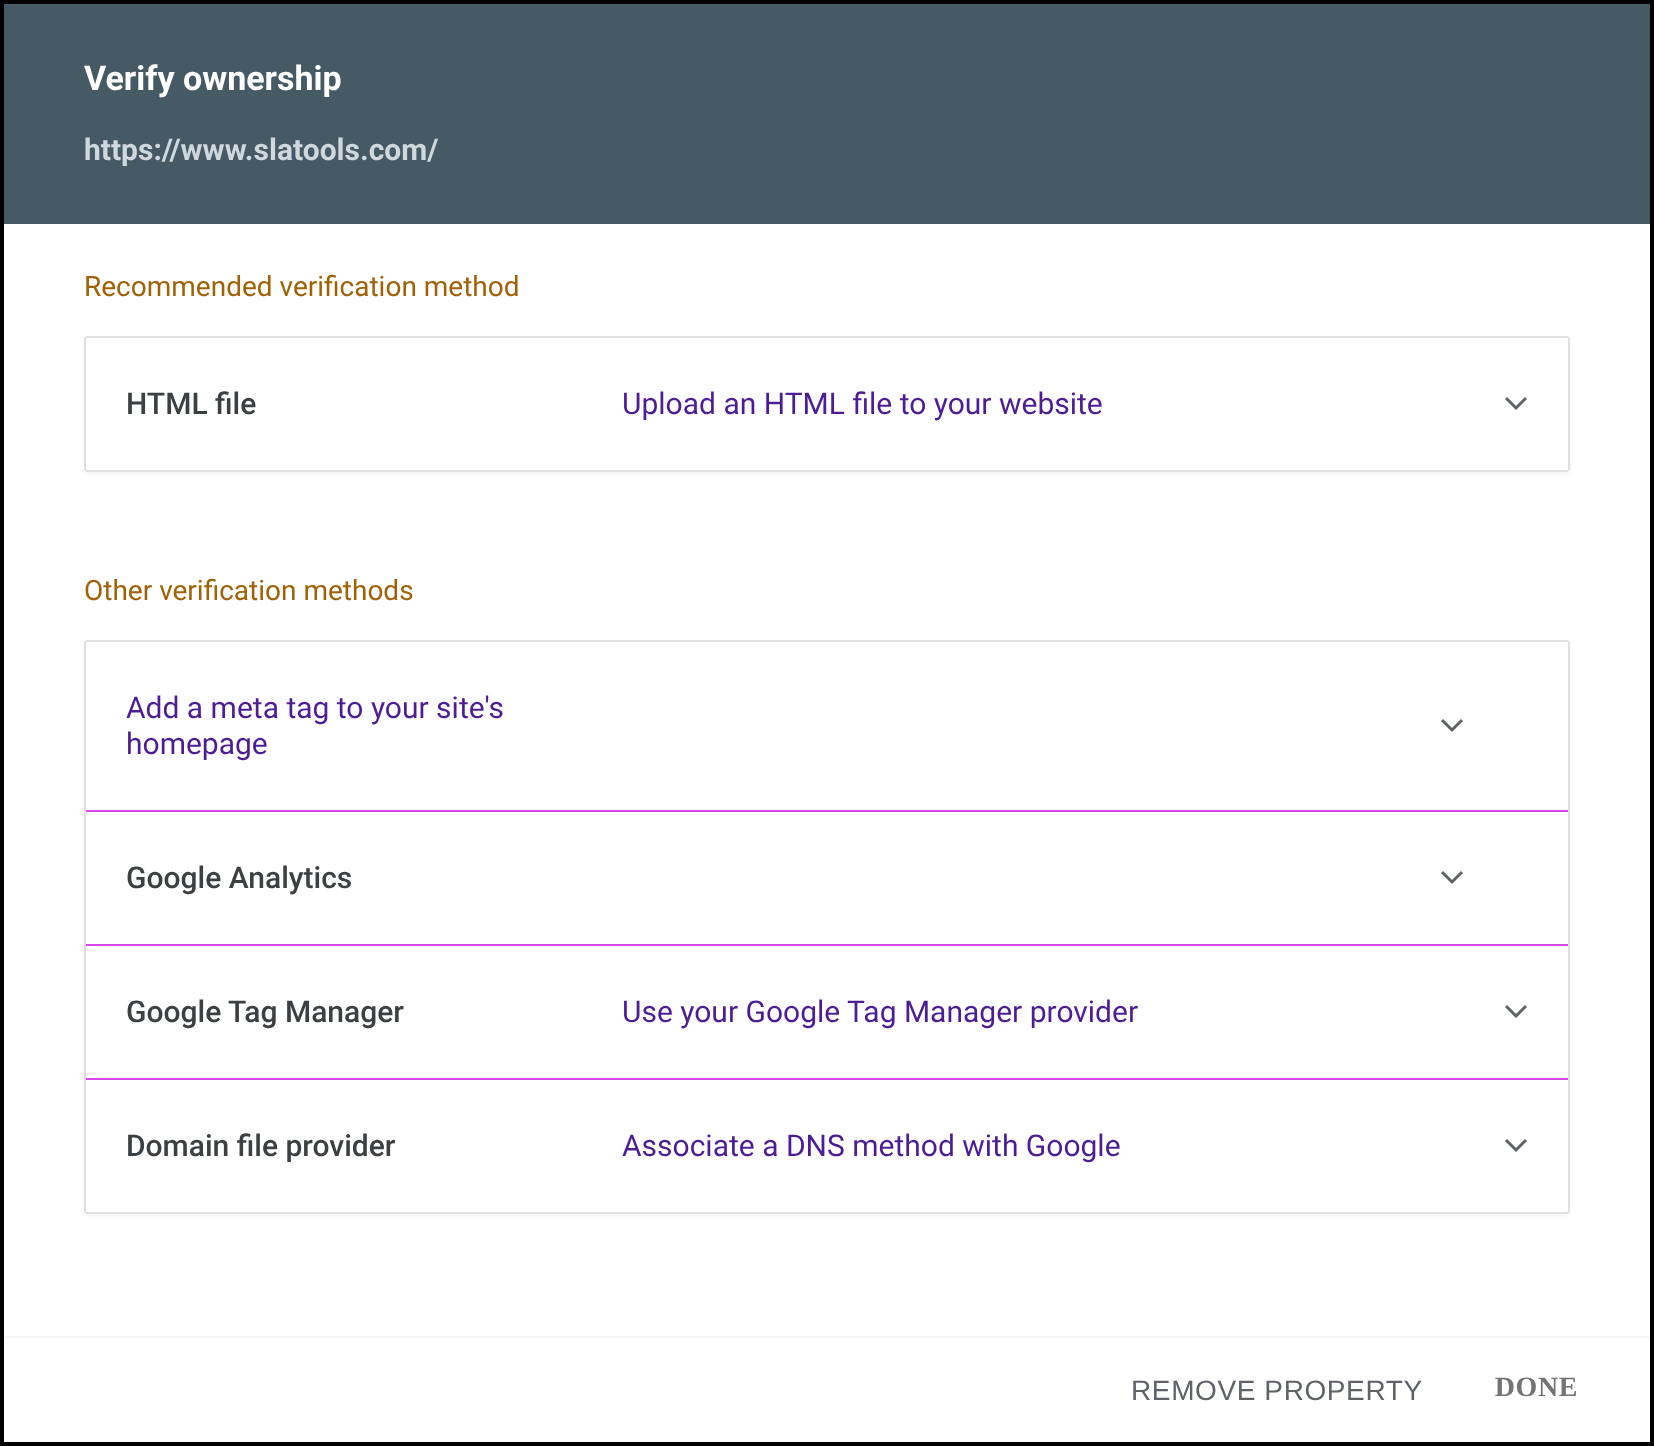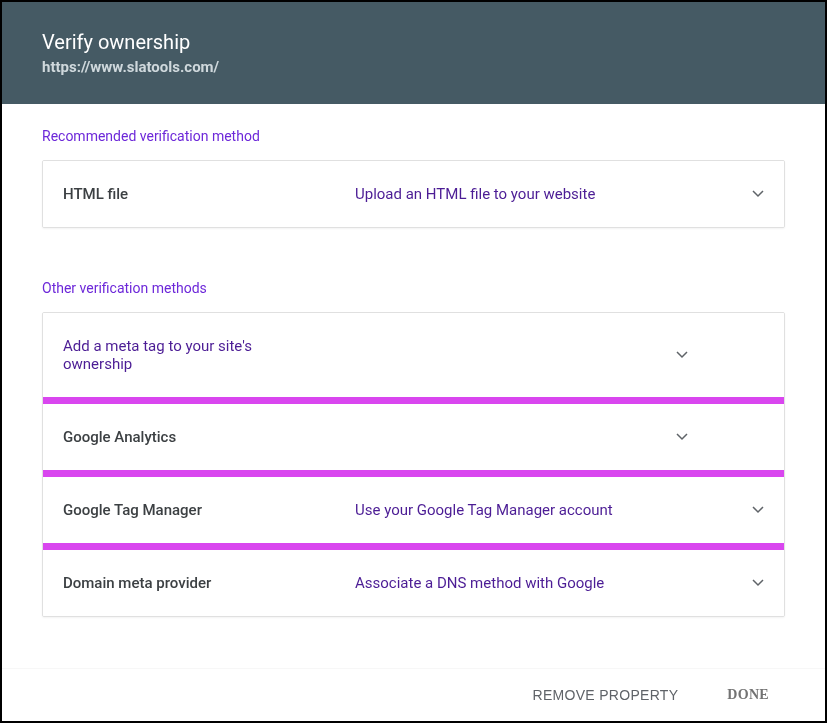--- a/index.html
+++ b/index.html
@@ -15,37 +15,37 @@
       border: 2px solid #000;
       display: flex;
       flex-direction: column;
     }
     .header {
       background: #455a64;
       color: #fff;
       padding: 28px 40px 28px 40px;
     }
     .header-title {
-      font-size: 20px;
-      font-weight: 400;
-      margin-bottom: 4px;
+      font-size: 17px;
+      font-weight: 700;
+      margin-bottom: 16px;
     }
     .header-subtitle {
       font-size: 15px;
       color: #cfd8dc;
       font-weight: 700;
     }
     .content {
       flex: 1;
       padding: 24px 40px 0 40px;
       overflow: hidden;
     }
     .section-label {
       font-size: 14px;
-      color: #6d28d9;
+      color: #a16207;
       margin-bottom: 16px;
       font-weight: 400;
     }
     .section-label.other {
       margin-top: 52px;
       margin-bottom: 16px;
     }
     .method-card {
       border: 1px solid #e0e0e0;
       border-radius: 2px;
@@ -53,24 +53,23 @@
       background: #fff;
       overflow: hidden;
     }
     .method-row {
       display: grid;
       grid-template-columns: 248px 1fr 32px;
       align-items: center;
       padding: 24px 20px;
       cursor: pointer;
       background: #fff;
-      gap: 44px;
     }
     .method-list .method-row + .method-row {
-      border-top: 7px solid #d946ef;
+      border-top: 1px solid #d946ef;
     }
     .method-name {
       font-size: 15px;
       color: #3c4043;
       font-weight: 500;
     }
     .method-desc {
       font-size: 15px;
       color: #4c1d95;
       font-weight: 400;
@@ -82,22 +81,22 @@
     }
     .chevron svg {
       width: 12px;
       height: 8px;
       fill: #5f6368;
     }
     .footer {
       display: flex;
       justify-content: flex-end;
       align-items: center;
-      padding: 18px 56px;
-      gap: 49px;
+      padding: 18px 36px;
+      gap: 36px;
       border-top: 1px solid rgba(0,0,0,0.03);
     }
     .footer-btn {
       font-size: 14px;
       font-weight: 500;
       color: #5f6368;
       background: none;
       border: none;
       cursor: pointer;
       letter-spacing: 0.3px;
@@ -131,49 +130,49 @@
           </svg>
       </div>
     </div>
   </div>
 
   <div class="section-label other">Other verification methods</div>
 
   <div class="method-card method-list">
 
     <div class="method-row">
-      <div class="method-desc">Add a meta tag to your site's ownership</div>
+      <div class="method-desc">Add a meta tag to your site's homepage</div>
       <div class="chevron">
         <svg viewBox="0 0 12 8">
             <path d="M1 1l5 5 5-5" stroke="#5f6368" stroke-width="1.5" fill="none"></path>
           </svg>
       </div>
     </div>
 
     <div class="method-row">
       <div class="method-name">Google Analytics</div>
       <div class="chevron">
         <svg viewBox="0 0 12 8">
             <path d="M1 1l5 5 5-5" stroke="#5f6368" stroke-width="1.5" fill="none"></path>
           </svg>
       </div>
     </div>
 
     <div class="method-row">
       <div class="method-name">Google Tag Manager</div>
-      <div class="method-desc">Use your Google Tag Manager account</div>
+      <div class="method-desc">Use your Google Tag Manager provider</div>
       <div class="chevron">
         <svg viewBox="0 0 12 8">
             <path d="M1 1l5 5 5-5" stroke="#5f6368" stroke-width="1.5" fill="none"></path>
           </svg>
       </div>
     </div>
 
     <div class="method-row">
-      <div class="method-name">Domain meta provider</div>
+      <div class="method-name">Domain file provider</div>
       <div class="method-desc">Associate a DNS method with Google</div>
       <div class="chevron">
         <svg viewBox="0 0 12 8">
             <path d="M1 1l5 5 5-5" stroke="#5f6368" stroke-width="1.5" fill="none"></path>
           </svg>
       </div>
     </div>
 
   </div>
 

